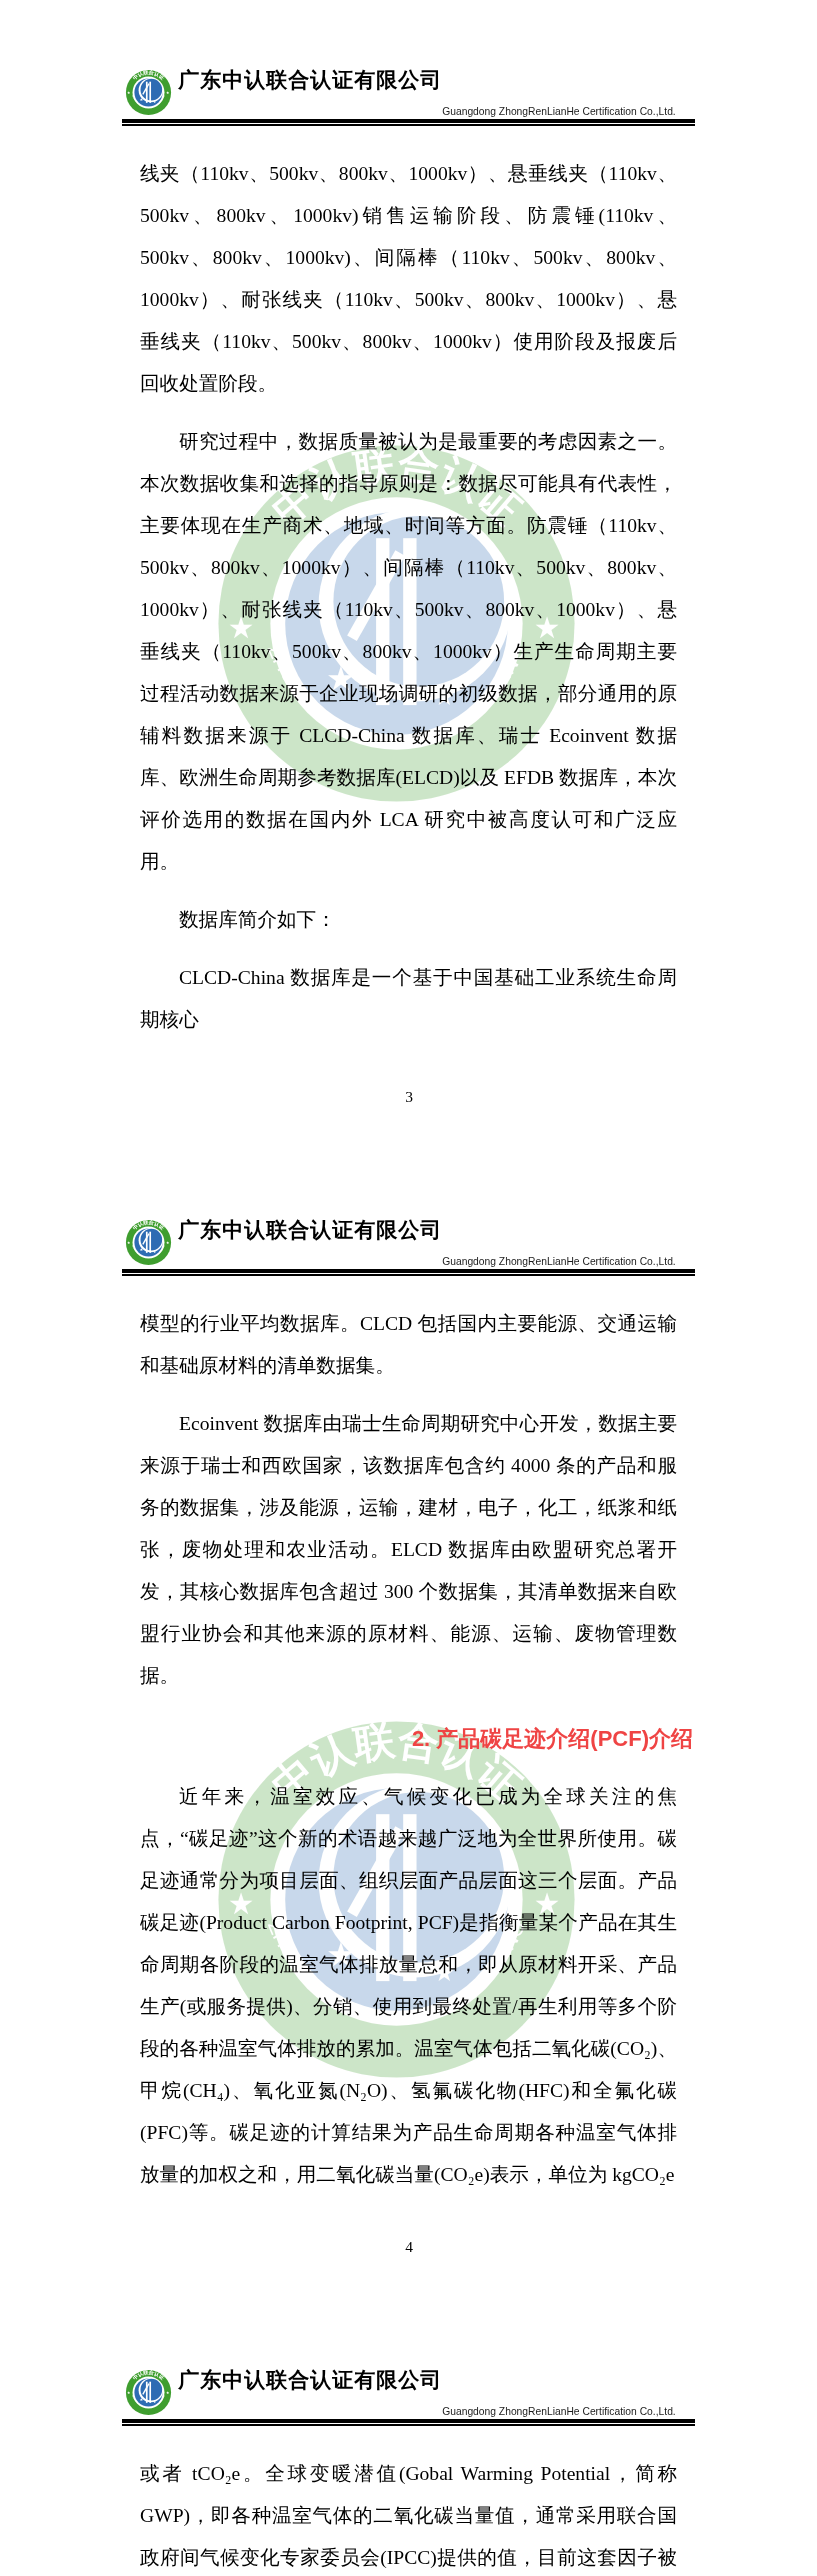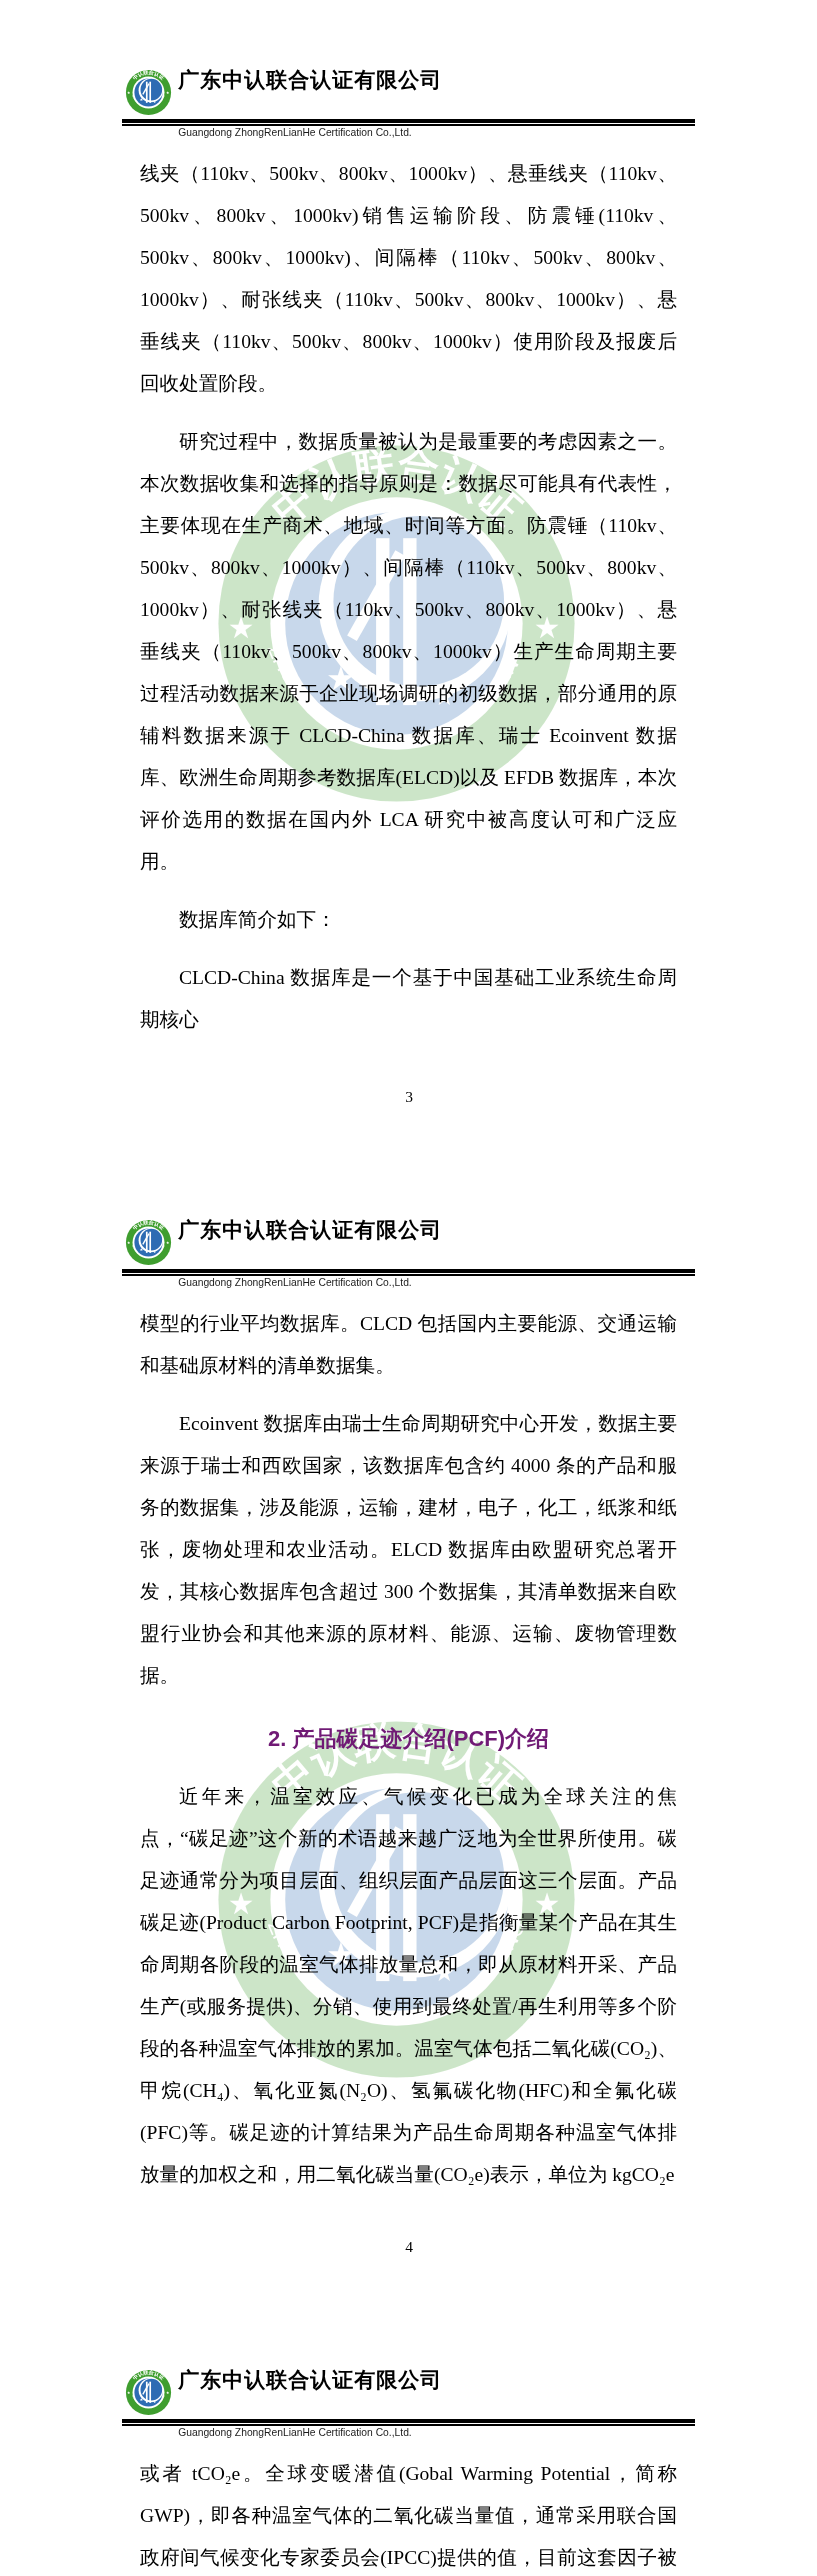--- a/index.html
+++ b/index.html
@@ -19,21 +19,21 @@
     left: 125px;
     top: 67px;
     height: 49px;
     display: flex;
     align-items: stretch;
   }
   .hdr-logo { width: 47px; height: 47px; margin-top: 1.5px; flex: 0 0 auto; }
   .hdr-text {
     margin-left: 6.2px;
     display: flex;
-    flex-direction: column;
+    flex-direction: row;
     justify-content: space-between;
     padding: 2.1px 0 4.1px 0;
   }
   .hdr-cn {
     font-family: "Liberation Sans", "DejaVu Sans", sans-serif;
     font-weight: 700;
     font-size: 21px;
     letter-spacing: 1px;
     color: #000;
     line-height: 1;
@@ -76,24 +76,24 @@
     line-height: 42px;
     color: #000;
     text-align: justify;
   }
   .doc-body p { margin: 16px; }
   p.ind { text-indent: 39px; }
 
   h2.sec, h3.subsec {
     font-family: "Liberation Sans", "DejaVu Sans", sans-serif;
     font-weight: 700;
-    color: #701a75;
+    color: #ef4444;
     margin: 20.6px 0 0 0;
     line-height: 42px;
-    text-align: center;
+    text-align: right;
   }
   h2.sec    { font-size: 22px; }
 
   .pagenum {
     position: absolute;
     left: 0;
     top: 1088px;
     width: 818px;
     text-align: center;
     font-family: "Liberation Serif", "DejaVu Serif", serif;

